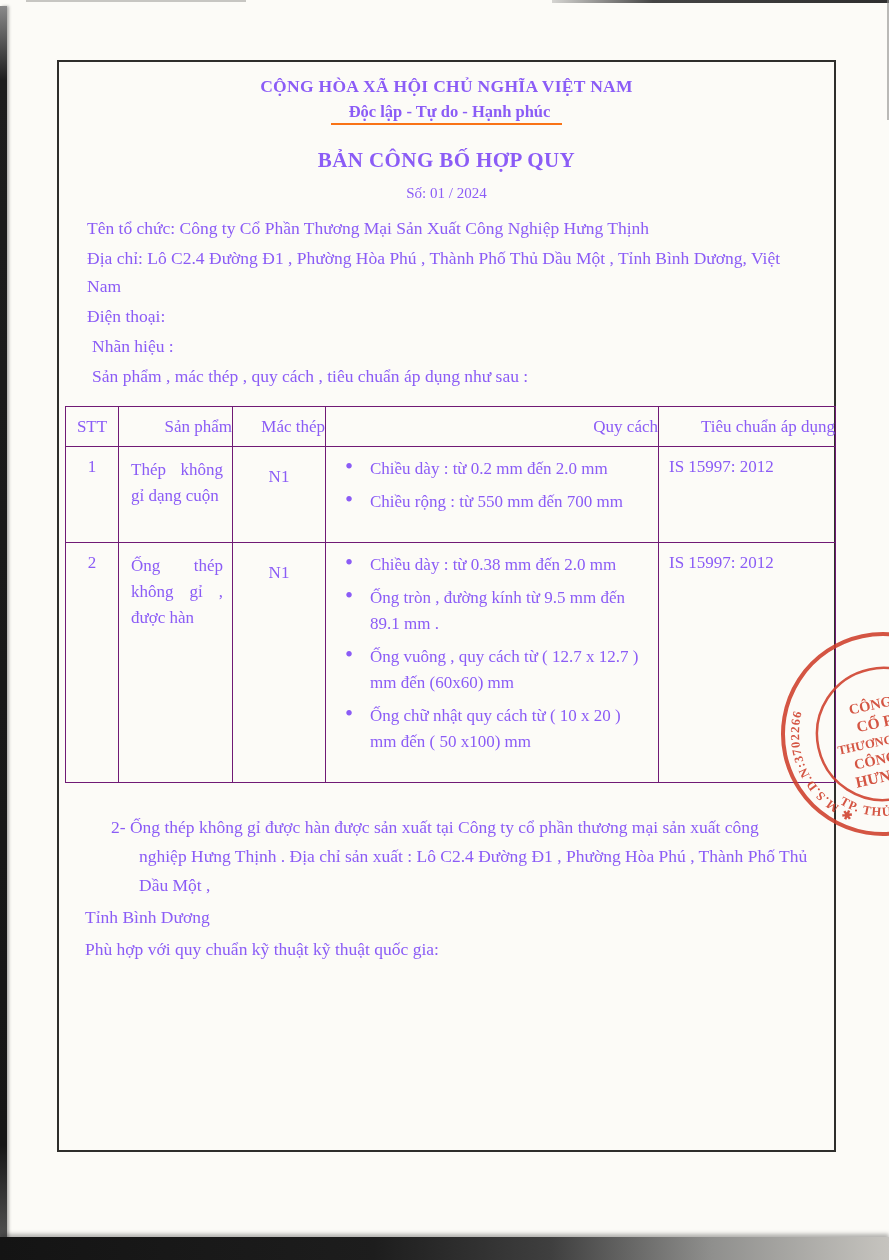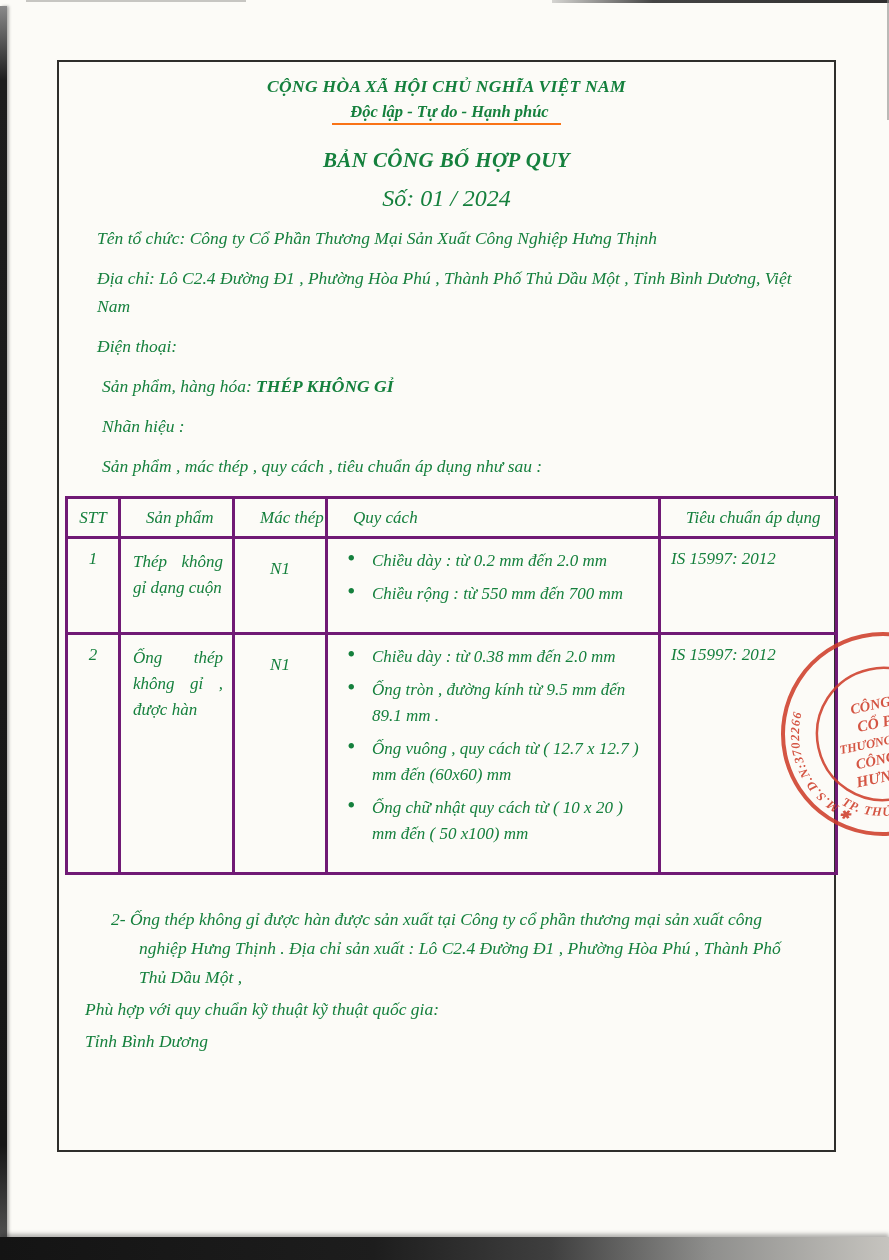--- a/index.html
+++ b/index.html
@@ -1,22 +1,21 @@
 <!DOCTYPE html>
 <html><head>
 <meta charset="utf-8">
 <style>
   * { margin:0; padding:0; box-sizing:border-box; }
   html,body { width:889px; height:1260px; }
   body { position:relative; background:#d8d6d0; }
   .page {
     position:absolute; inset:0; overflow:hidden;
-    background:#fcfbf7; color:#15803d;
+    background:#fcfbf7; color:#8b5cf6;
     font-family:"Liberation Serif", serif;
-    font-style:italic;
   }
   
   .scan-left { position:absolute; left:0; top:6px; bottom:16px; width:7px;
     background:linear-gradient(to bottom,#8a8a8a,#1d1d1d 6%,#161616 92%,#555);
     box-shadow:2px 0 3px rgba(0,0,0,.30); }
   .scan-bottom { position:absolute; left:0; right:0; bottom:0; height:23px;
     background:linear-gradient(to right,#141414 0%,#1d1d1d 42%,#3f3f3f 62%,#8f8f8d 80%,#c6c4bf 100%);
     box-shadow:0 -3px 4px rgba(40,40,40,.35); }
   .scan-top-right { position:absolute; top:0; left:552px; right:0; height:3px;
     background:linear-gradient(to right,rgba(60,60,60,.2),#454545 30%,#2e2e2e); }
@@ -26,32 +25,32 @@
 
   
   .frame { position:absolute; left:57px; top:60px; width:779px; height:1092px;
     border:2px solid #2f2e2b; padding-top:14px; }
 
   .vn-h1 { text-align:center; font-weight:bold; font-size:17.5px; letter-spacing:.3px; }
   .vn-h2 { text-align:center; font-weight:bold; font-size:16.5px; margin-top:5px; }
   .vn-h2 span { border-bottom:2px solid #f97316; padding:0 12px 2px 18px; }
 
   .title { text-align:center; font-weight:bold; font-size:21px; letter-spacing:.4px; margin-top:26px; }
-  .doc-no { text-align:center; font-size:24px; margin-top:12px; }
+  .doc-no { text-align:center; font-size:15px; margin-top:12px; }
 
   .org { margin:12px 24px 0 26px; font-size:17.5px; line-height:28px; }
-  .org p { margin:12px; }
+  .org p { margin:2px; }
   .org .pad { padding-left:5px; }
   .bold { font-weight:bold; }
 
   
   table { border-collapse:collapse; table-layout:fixed; width:770px; margin:16px 0 0 6px;
     font-size:17px; }
-  th, td { border:3px solid #701a75; vertical-align:top; }
-  th { font-weight:normal; text-align:left; height:40px; vertical-align:middle; padding-left:25px; }
+  th, td { border:1px solid #701a75; vertical-align:top; }
+  th { font-weight:normal; text-align:right; height:40px; vertical-align:middle; padding-left:25px; }
   th.c-stt { text-align:center; padding-left:0; }
   col.c1{width:53px;} col.c2{width:114px;} col.c3{width:93px;} col.c4{width:333px;} col.c5{width:177px;}
   tr.row-1 { height:96px; } tr.row-2 { height:240px; }
   td.stt { text-align:center; padding-top:10px; }
   td.prod { padding:10px 9px 0 12px; text-align:justify; line-height:26px; }
   td.mac { text-align:center; padding-top:20px; }
   td.spec { padding:9px 8px 0 14px; }
   td.std { padding:10px 6px 0 10px; }
   ul.bullets { list-style:none; }
   .bullets li { position:relative; padding-left:30px; margin-bottom:7px; line-height:26px; }
@@ -88,21 +87,20 @@
       <span>Độc lập - Tự do - Hạnh phúc</span>
     </div>
 
     <div class="title">BẢN CÔNG BỐ HỢP QUY</div>
     <div class="doc-no">Số: 01 / 2024</div>
 
     <div class="org">
       <p>Tên tổ chức: Công ty Cổ Phần Thương Mại Sản Xuất Công Nghiệp Hưng Thịnh</p>
       <p>Địa chỉ: Lô C2.4 Đường Đ1 , Phường Hòa Phú , Thành Phố Thủ Dầu Một , Tỉnh Bình Dương, Việt Nam</p>
       <p>Điện thoại:</p>
-      <p class="pad"><span>Sản phẩm, hàng hóa: </span><span class="bold">THÉP KHÔNG GỈ</span></p>
       <p class="pad">Nhãn hiệu :</p>
       <p class="pad">Sản phẩm , mác thép , quy cách , tiêu chuẩn áp dụng như sau :</p>
     </div>
 
     <table>
       <colgroup>
           <col class="c1">
           <col class="c2">
           <col class="c3">
           <col class="c4">
@@ -142,22 +140,22 @@
               <li>Ống chữ nhật quy cách từ ( 10 x 20 ) mm đến ( 50 x100) mm</li>
             </ul>
           </td>
           <td class="std">IS 15997: 2012</td>
         </tr>
       </tbody>
     </table>
 
     <div class="notes">
       <p class="note-num note-hang">2- Ống thép không gỉ được hàn được sản xuất tại Công ty cổ phần thương mại sản xuất công nghiệp Hưng Thịnh . Địa chỉ sản xuất : Lô C2.4 Đường Đ1 , Phường Hòa Phú , Thành Phố Thủ Dầu Một ,</p>
+      <p>Tỉnh Bình Dương</p>
       <p>Phù hợp với quy chuẩn kỹ thuật kỹ thuật quốc gia:</p>
-      <p>Tỉnh Bình Dương</p>
     </div>
 
   </div>
 
   <div class="stamp-wrap">
     <svg viewBox="0 0 212 212">
       <defs>
         <path id="arcL" d="M 106 190 A 84 84 0 0 1 106 22" fill="none"></path>
         <path id="arcB" d="M 43.2 158.7 A 82 82 0 0 0 168.8 158.7" fill="none"></path>
       </defs>

